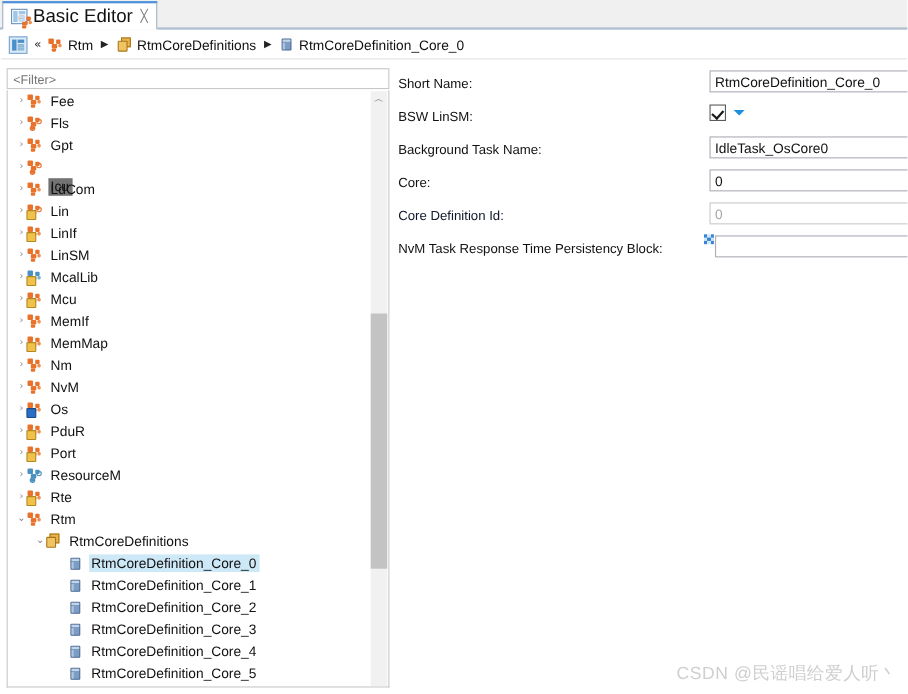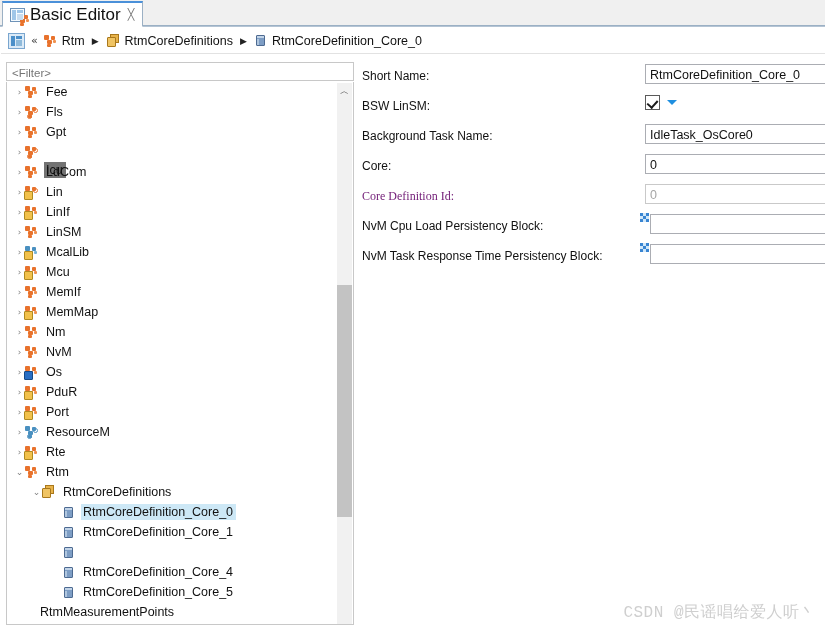--- a/index.html
+++ b/index.html
@@ -321,21 +321,21 @@
     position: relative;
     height: 30px;
   }
   .form-row .f-label {
     position: absolute;
     left: 0; top: 7px;
     font-size: 12px;
     color: #111;
     white-space: nowrap;
   }
-  .form-row.disabled .f-label { color: #701a75; font-family: Liberation Serif, serif; }
+  .form-row.disabled .f-label { color: #0f172a; }
   .f-input {
     position: absolute;
     left: 283px; top: 2px;
     width: 186px; height: 20px;
     box-sizing: border-box;
     border: 1px solid #abadb3;
     background: #ffffff;
     font-family: "Liberation Sans", sans-serif;
     font-size: 12.5px;
     color: #111;
@@ -391,21 +391,21 @@
     border-right: 5px solid transparent;
     border-top: 5px solid #1f8fe0;
   }
 
   
   #watermark {
     position: absolute;
     right: 9px; bottom: 8px;
     font-size: 16px;
     color: #cfcfcf;
-    font-family: Liberation Mono, monospace;
+    font-family: Liberation Sans, sans-serif;
     white-space: nowrap;
     letter-spacing: .5px;
   }
 
   
   #left-edge {
     position: absolute;
     left: 0; top: 28px; width: 1px; height: 603px;
     background: #ffffff;
   }
@@ -729,20 +729,30 @@
           </span>
           <span class="lbl">RtmCoreDefinition_Core_1</span>
         </div>
         <div class="tree-row indent-2">
           <span class="twisty"></span>
           <span class="cyl-icon">
             <span class="body"></span>
             <span class="top"></span>
             <span class="shine"></span>
           </span>
+          <span class="lbl">RtmCoreDefinition_Core_2</span>
+        </div>
+        <div class="tree-row indent-2">
+          <span class="twisty"></span>
+          <span class="cyl-icon">
+            <span class="body"></span>
+            <span class="top"></span>
+            <span class="shine"></span>
+          </span>
+          <span class="lbl">RtmCoreDefinition_Core_3</span>
         </div>
         <div class="tree-row indent-2">
           <span class="twisty"></span>
           <span class="cyl-icon">
             <span class="body"></span>
             <span class="top"></span>
             <span class="shine"></span>
           </span>
           <span class="lbl">RtmCoreDefinition_Core_4</span>
         </div>
@@ -782,24 +792,19 @@
     </div>
     <div class="form-row">
       <span class="f-label">Core:</span>
       <input type="text" class="f-input" value="0" style="">
     </div>
     <div class="form-row disabled">
       <span class="f-label">Core Definition Id:</span>
       <input type="text" class="f-input disabled" readonly="readonly" value="0" style="">
     </div>
     <div class="form-row">
-      <span class="f-label">NvM Cpu Load Persistency Block:</span>
-      <span class="ref-icon"></span>
-      <input type="text" class="f-input with-ref" style="">
-    </div>
-    <div class="form-row">
       <span class="f-label">NvM Task Response Time Persistency Block:</span>
       <span class="ref-icon"></span>
       <input type="text" class="f-input with-ref" style="">
     </div>
   </div>
 
 <div id="watermark">CSDN @民谣唱给爱人听丶</div>
 
 </body></html>

